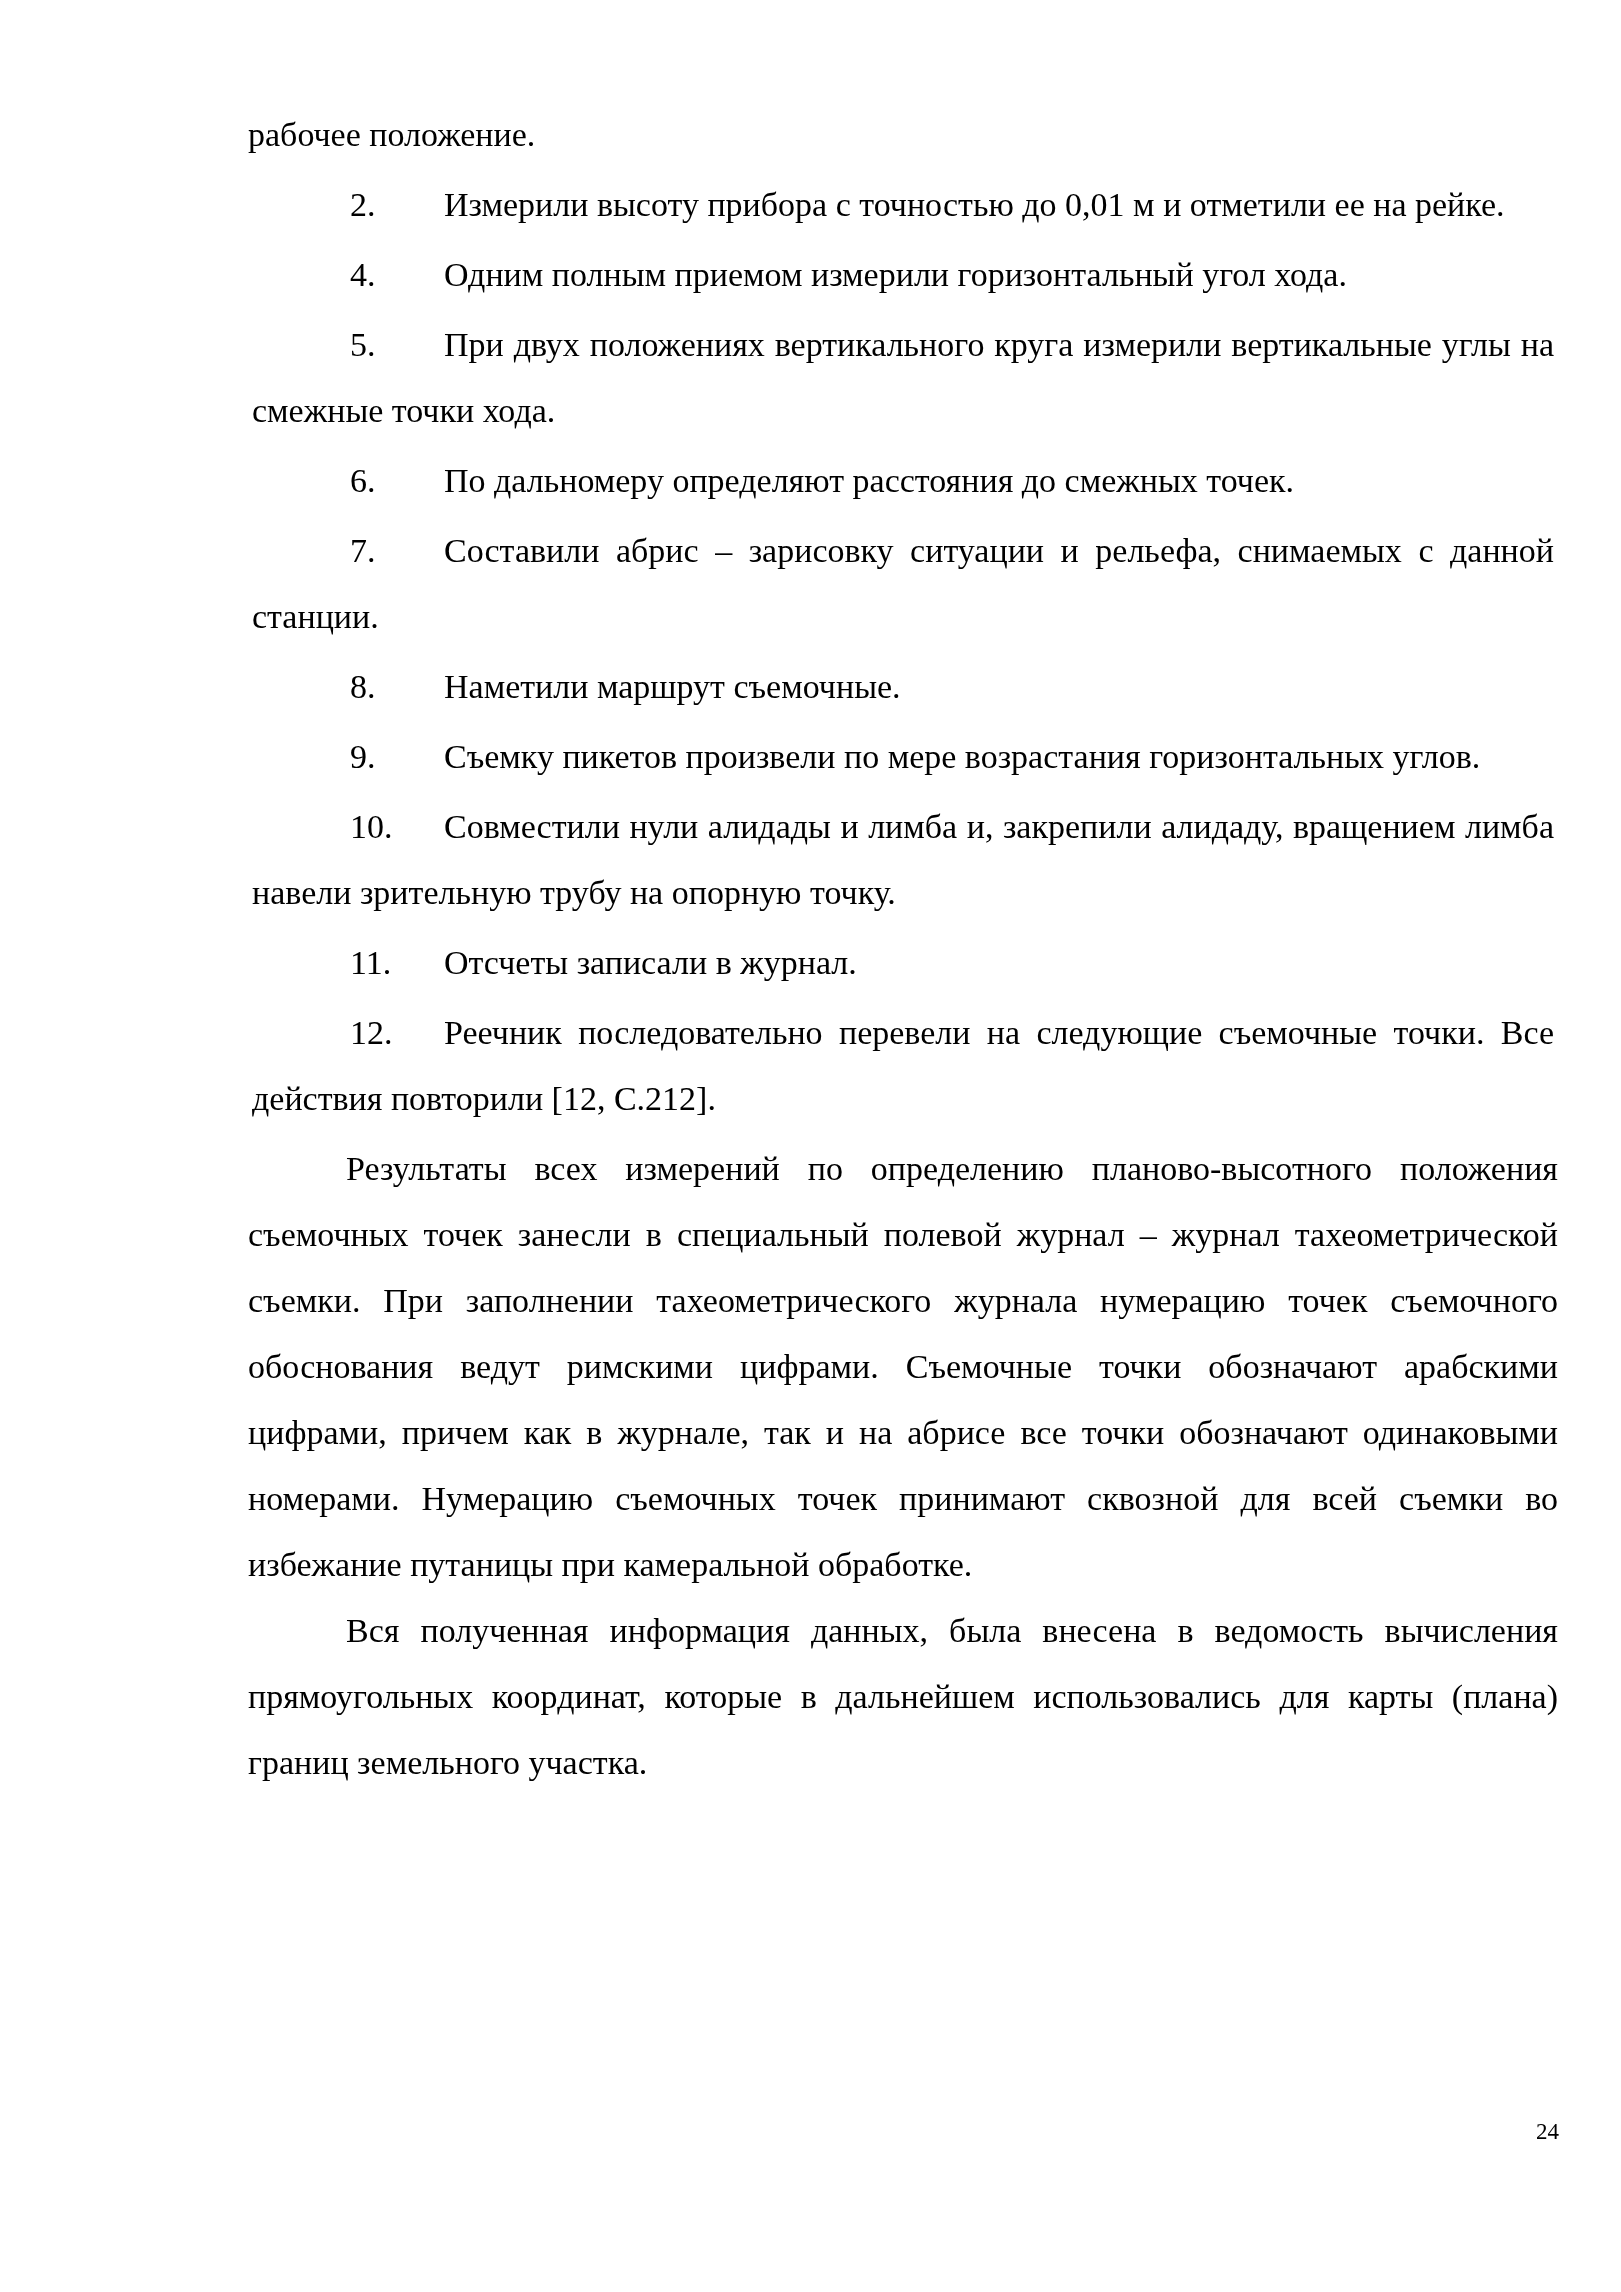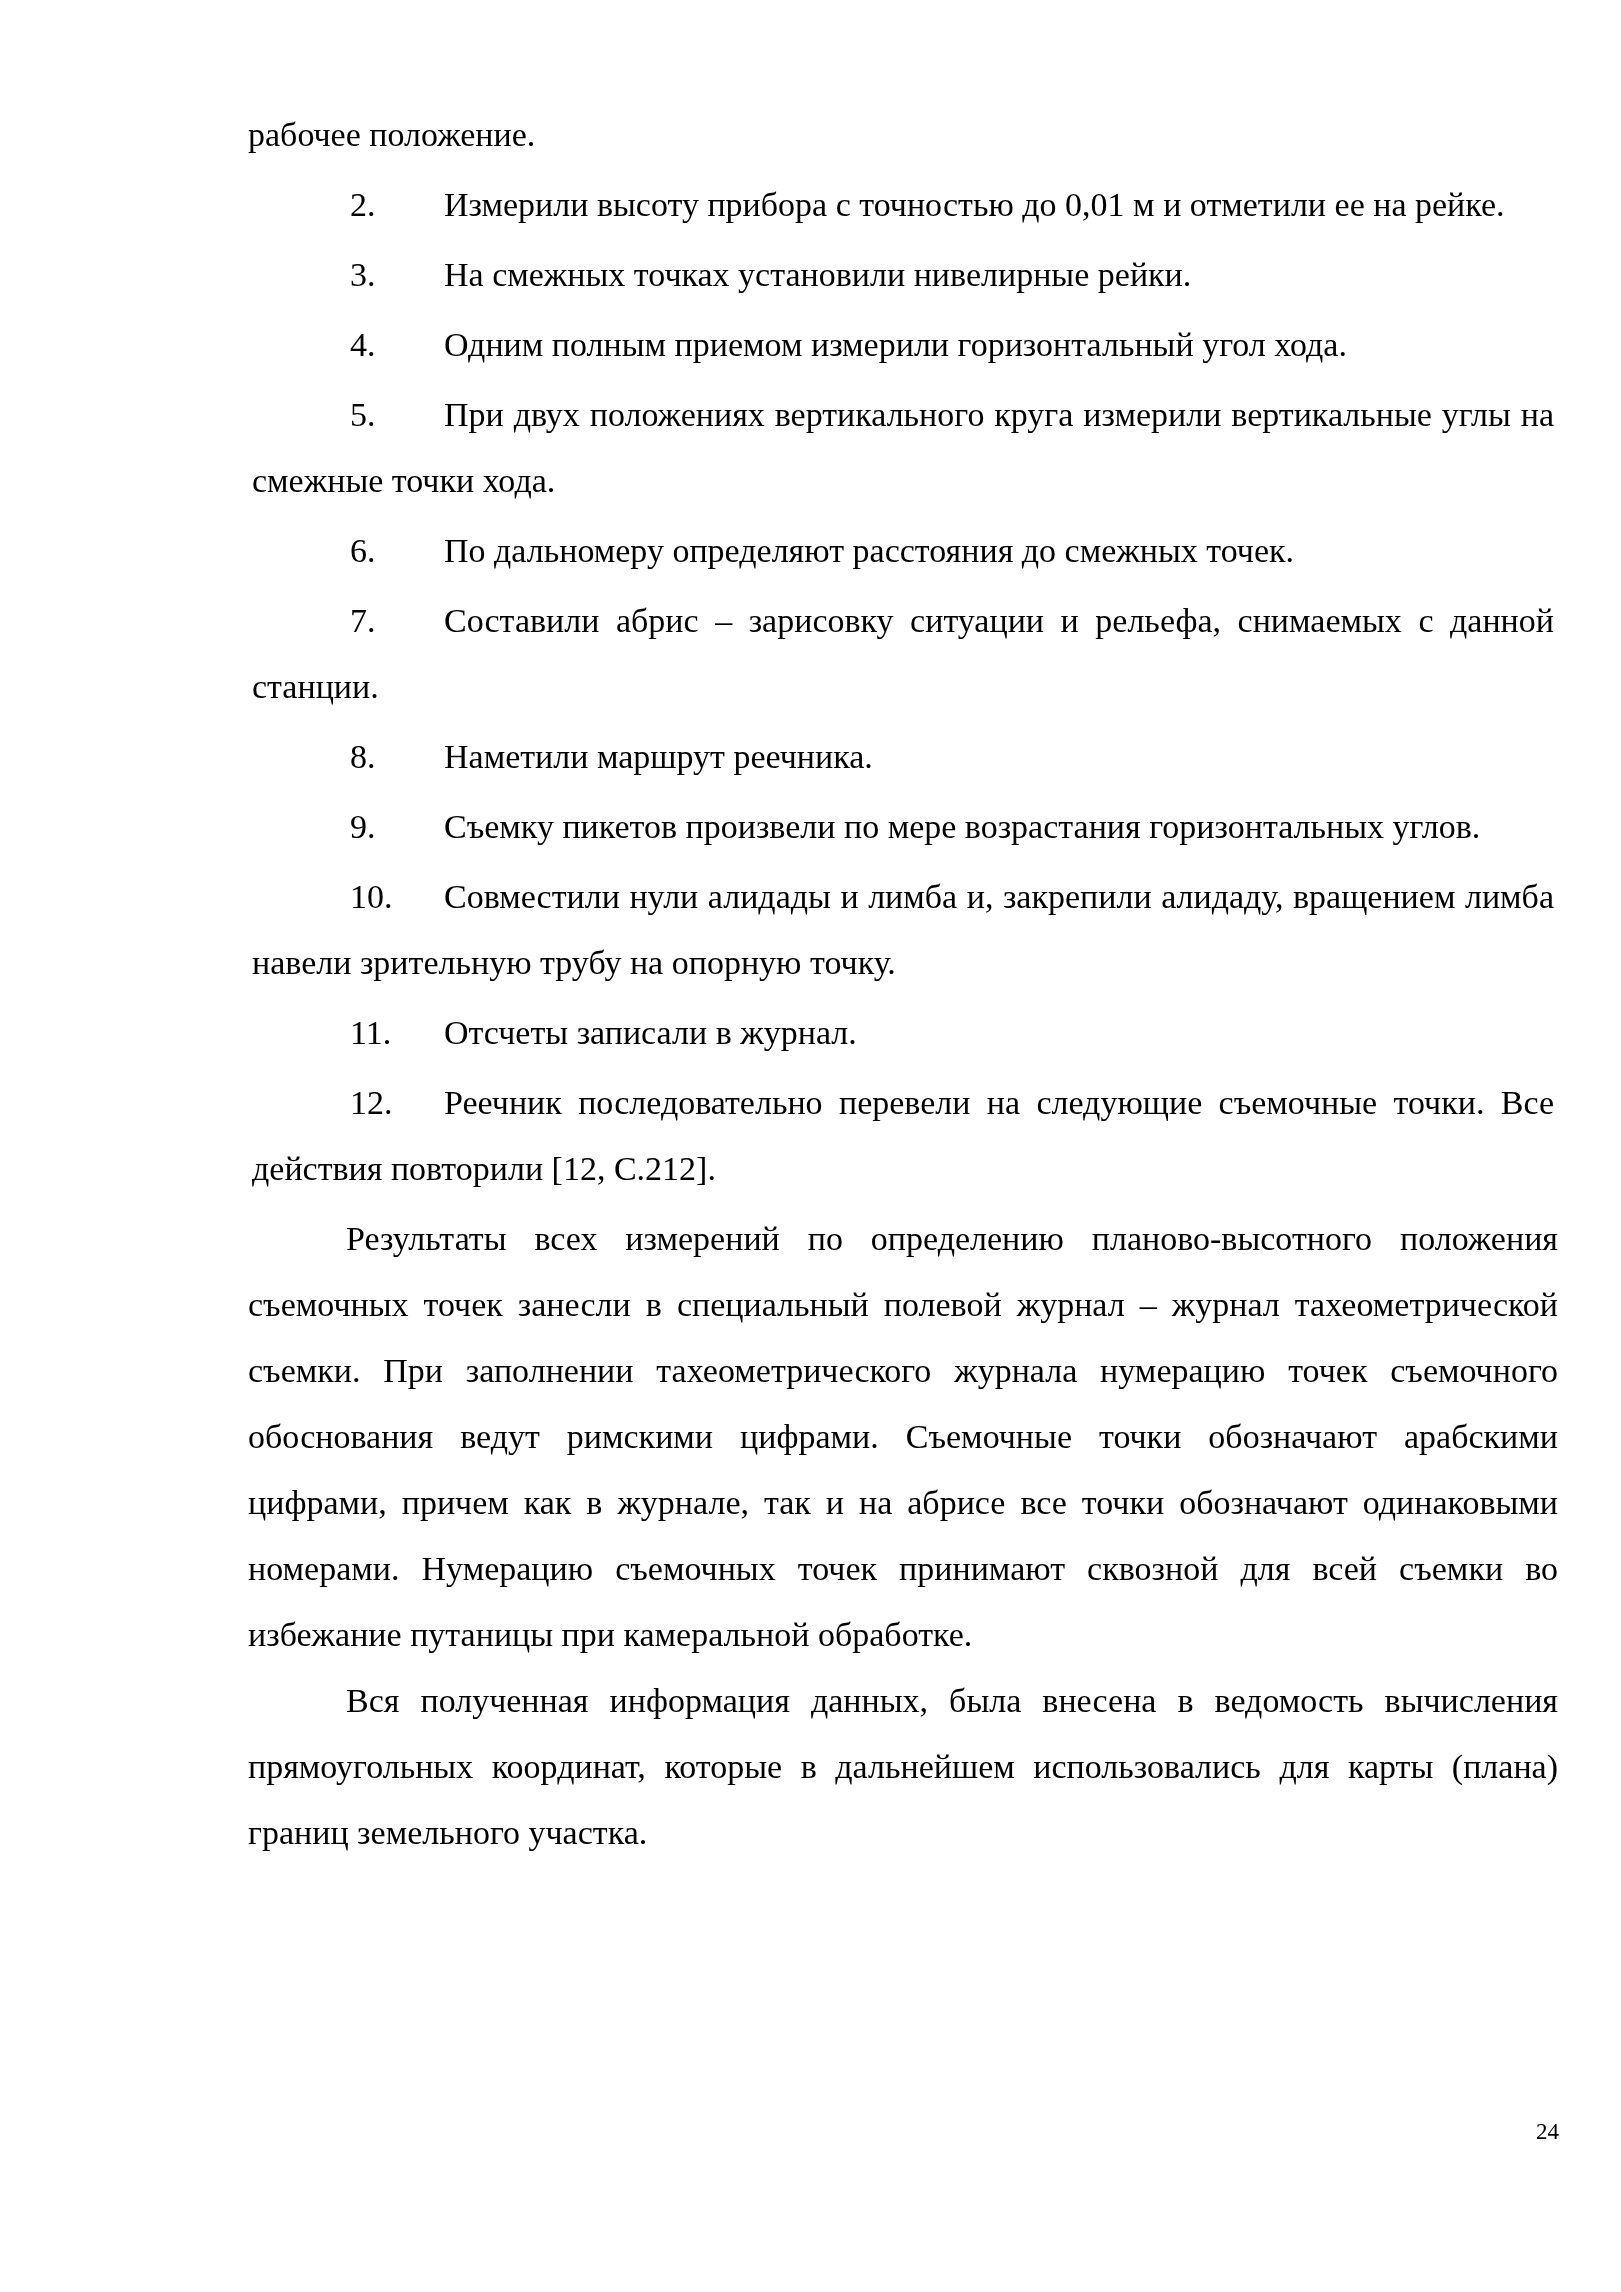--- a/index.html
+++ b/index.html
@@ -62,31 +62,30 @@
 </head>
 <body>
 
 <div class="page">
   <div class="text-column">
 
     <p class="para">рабочее положение.</p>
 
     <p class="list-item"><span class="list-num">2.</span><span>Измерили высоту прибора с точностью до 0,01 м и отметили ее на рейке.</span></p>
 
-    <p class="list-item"><span class="list-num">3.</span><span>На смежных точках установили нивелирные рейки.</span></p>
 
     <p class="list-item"><span class="list-num">4.</span><span>Одним полным приемом измерили горизонтальный угол хода.</span></p>
 
     <p class="list-item"><span class="list-num">5.</span><span>При двух положениях вертикального круга измерили вертикальные углы на смежные точки хода.</span></p>
 
     <p class="list-item"><span class="list-num">6.</span><span>По дальномеру определяют расстояния до смежных точек.</span></p>
 
     <p class="list-item"><span class="list-num">7.</span><span>Составили абрис – зарисовку ситуации и рельефа, снимаемых с данной станции.</span></p>
 
-    <p class="list-item"><span class="list-num">8.</span><span>Наметили маршрут реечника.</span></p>
+    <p class="list-item"><span class="list-num">8.</span><span>Наметили маршрут съемочные.</span></p>
 
     <p class="list-item"><span class="list-num">9.</span><span>Съемку пикетов произвели по мере возрастания горизонтальных углов.</span></p>
 
     <p class="list-item"><span class="list-num">10.</span><span>Совместили нули алидады и лимба и, закрепили алидаду, вращением лимба навели зрительную трубу на опорную точку.</span></p>
 
     <p class="list-item"><span class="list-num">11.</span><span>Отсчеты записали в журнал.</span></p>
 
     <p class="list-item"><span class="list-num">12.</span><span>Реечник последовательно перевели на следующие съемочные точки. Все действия повторили [12, С.212].</span></p>
 
     <p class="para indent">Результаты всех измерений по определению планово-высотного положения съемочных точек занесли в специальный полевой журнал – журнал тахеометрической съемки. При заполнении тахеометрического журнала нумерацию точек съемочного обоснования ведут римскими цифрами. Съемочные точки обозначают арабскими цифрами, причем как в журнале, так и на абрисе все точки обозначают одинаковыми номерами. Нумерацию съемочных точек принимают сквозной для всей съемки во избежание путаницы при камеральной обработке.</p>

